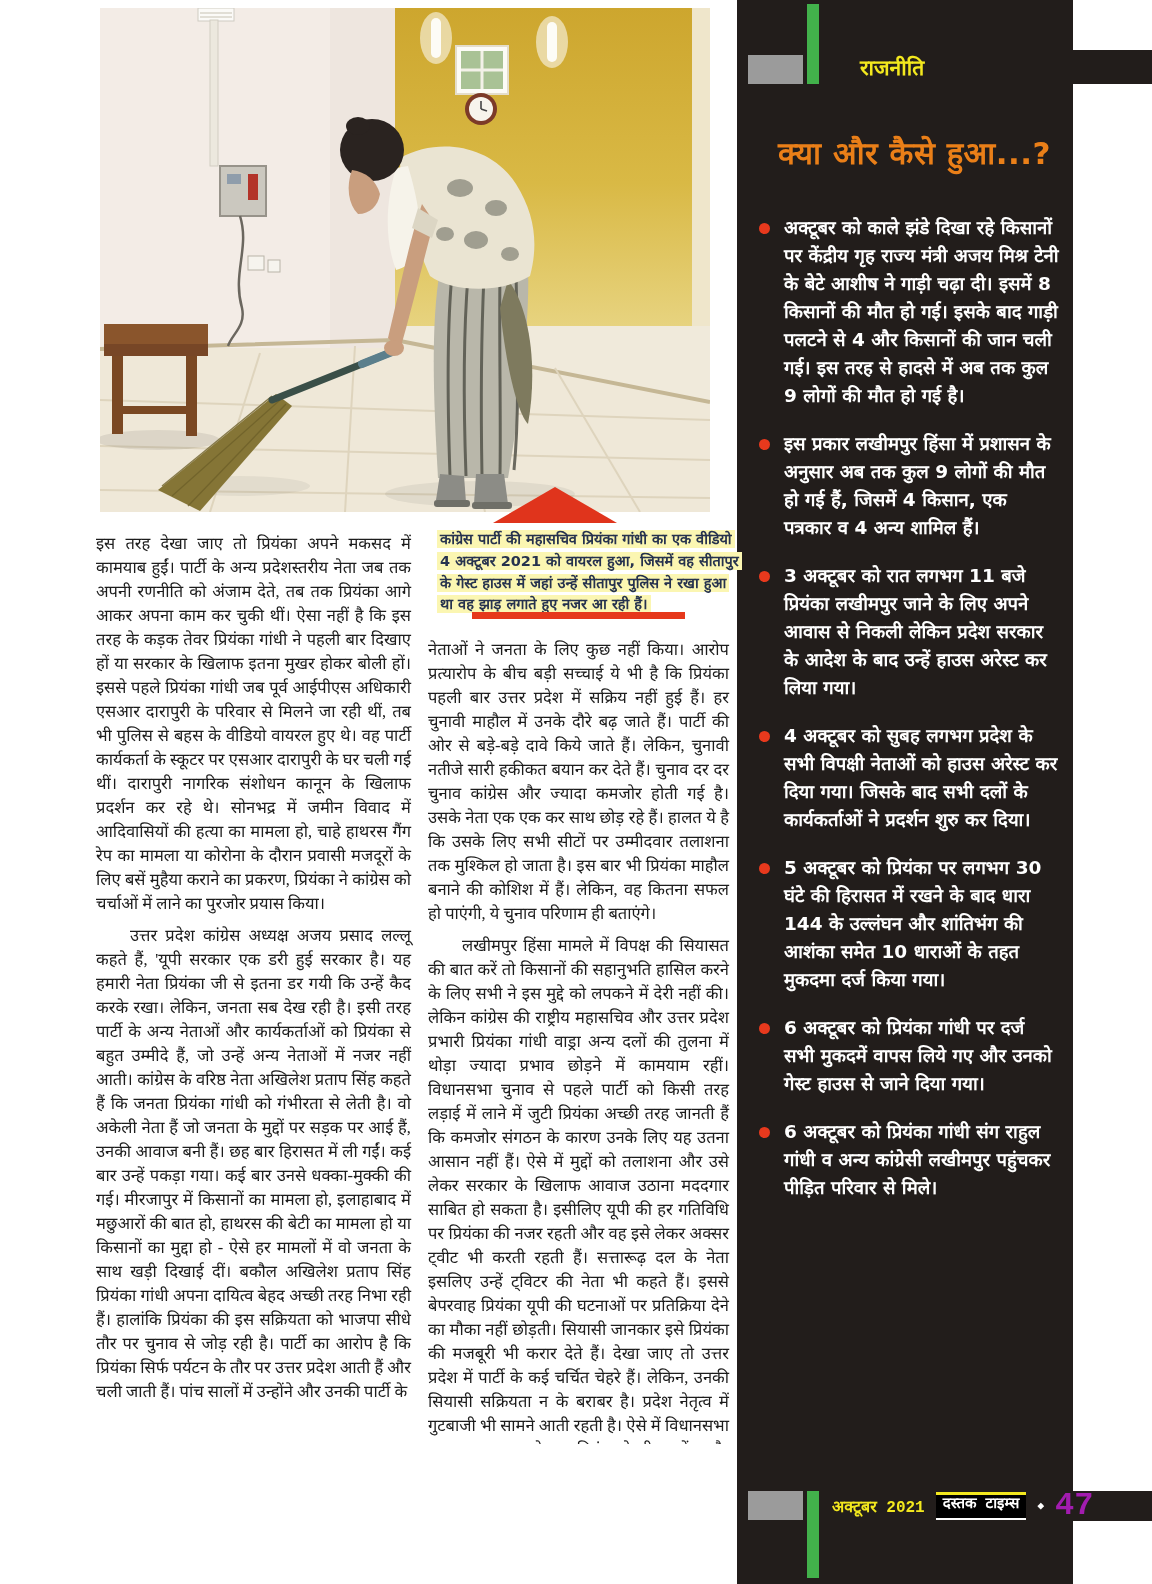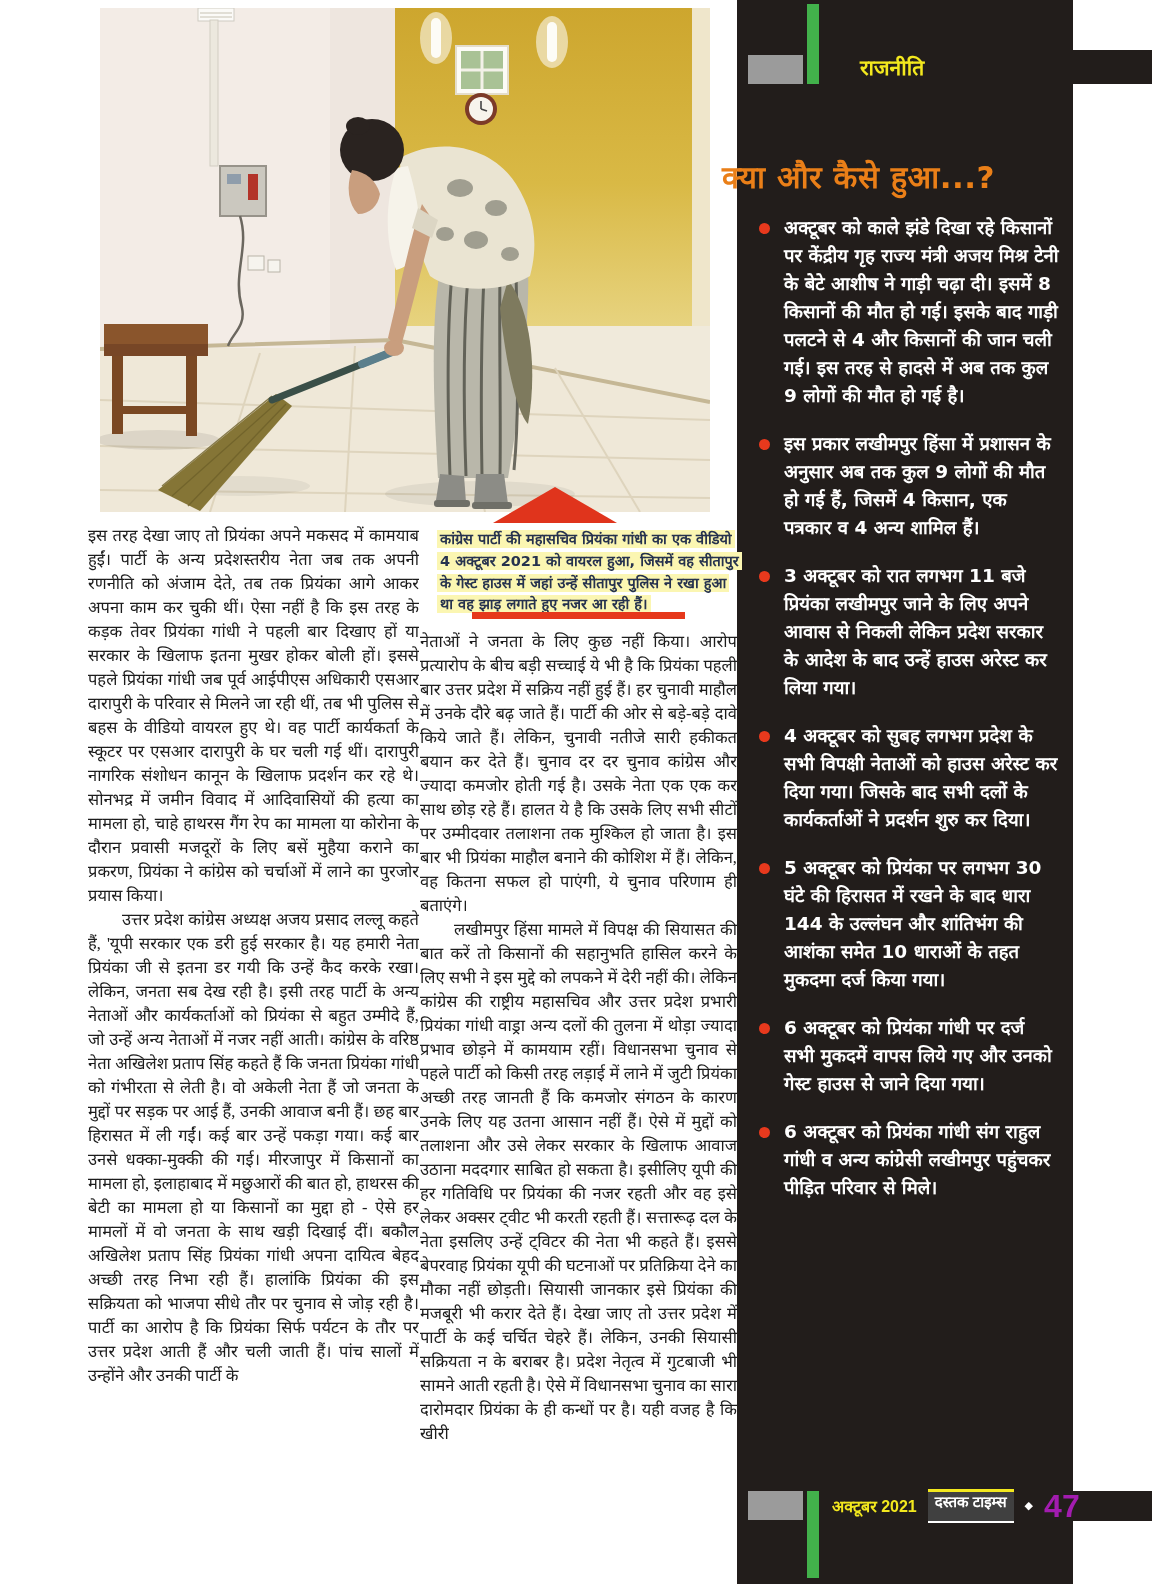--- a/index.html
+++ b/index.html
@@ -14,58 +14,58 @@
   .cap-triangle{position:absolute;left:493px;top:487px;width:0;height:0;z-index:5;
     border-left:62px solid transparent;border-right:62px solid transparent;border-bottom:36px solid #e0341c;}
   .caption{position:absolute;left:437px;top:529px;width:303px;text-align:left;z-index:6;
     font-family:"DejaVu Sans","Liberation Sans",sans-serif;font-weight:700;
     font-size:14.5px;line-height:1.5;color:#26324e;}
   .caption .hl{background:#fbf6b2;padding:1px 3px;box-decoration-break:clone;-webkit-box-decoration-break:clone;}
   .cap-rule{position:absolute;left:472px;top:612px;width:213px;height:7px;background:#e6381b;z-index:6;}
 
   
   .col{position:absolute;text-align:justify;color:#1c1c1c;font-size:16.5px;line-height:24px;}
-  .col p{margin:0;}
+  .col p{margin:8px;}
   .col p.indent{text-indent:34px;}
   .col1{left:88px;top:524px;width:331px;height:920px;overflow:hidden;}
   .col2{left:420px;top:630px;width:317px;height:814px;overflow:hidden;}
 
   
   .sidebar{position:absolute;left:737px;top:0;width:336px;height:1584px;background:#221d1b;overflow:hidden;}
   .notch{position:absolute;background:#221d1b;}
   .notch-top{left:1073px;top:50px;width:79px;height:34px;}
   .notch-bottom{left:1073px;top:1491px;width:79px;height:30px;}
 
   .deco{position:absolute;}
   .deco-gray-top{left:748px;top:55px;width:55px;height:29px;background:#9b9b9b;}
   .deco-green-top{left:807px;top:4px;width:12px;height:80px;background:#42b14b;}
   .deco-gray-bot{left:748px;top:1491px;width:55px;height:29px;background:#9b9b9b;}
   .deco-green-bot{left:807px;top:1491px;width:12px;height:87px;background:#42b14b;}
 
   .section-label{position:absolute;left:860px;top:53px;width:150px;text-align:left;z-index:3;
     font-family:"DejaVu Sans","Liberation Sans",sans-serif;font-weight:800;
     font-size:21px;color:#f3e81e;}
-  .headline{position:absolute;left:722px;top:136px;width:300px;z-index:3;
+  .headline{position:absolute;left:778px;top:136px;width:300px;z-index:3;
     font-family:"DejaVu Sans","Liberation Sans",sans-serif;font-weight:800;
-    font-size:31px;line-height:1.15;color:#ea7f18;letter-spacing:0.5px;margin-top:24px;}
+    font-size:31px;line-height:1.15;color:#ea7f18;letter-spacing:0.5px;}
 
   .bullets{position:absolute;left:757px;top:214px;width:302px;margin:0;padding:0;list-style:none;z-index:3;}
   .bullets li{position:relative;padding-left:27px;margin-bottom:20px;
     font-family:"DejaVu Sans","Liberation Sans",sans-serif;font-weight:700;
     font-size:18.5px;line-height:28px;color:#ffffff;}
   .bullets li::before{content:"";position:absolute;left:2px;top:9px;width:11px;height:11px;
     border-radius:50%;background:#e8391d;}
 
   
   .footer-row{position:absolute;left:832px;top:1491px;height:29px;z-index:3;
     display:flex;align-items:center;gap:11px;
-    font-family:Liberation Sans, sans-serif;}
+    font-family:Liberation Mono, monospace;}
   .issue{color:#f3e81e;font-weight:700;font-size:16px;white-space:nowrap;}
-  .mag-badge{background:#404040;color:#ffffff;font-weight:800;font-size:15px;line-height:1.2;
-    padding:1px 7px 10px;border-top:3px solid #f3e81e;border-bottom:2px solid #ffffff;white-space:nowrap;}
+  .mag-badge{background:#000000;color:#ffffff;font-weight:800;font-size:15px;line-height:1.2;
+    padding:1px 7px 4px;border-top:3px solid #f3e81e;border-bottom:2px solid #ffffff;white-space:nowrap;}
   .diamond{color:#ffffff;font-size:11px;}
   .pagenum{color:#a21caf;font-weight:800;font-size:32px;line-height:1;}
 </style>
 </head>
 <body>
 
 <div class="page">
 
   <div class="photo">
     <svg width="610" height="504" viewBox="0 0 610 504">

